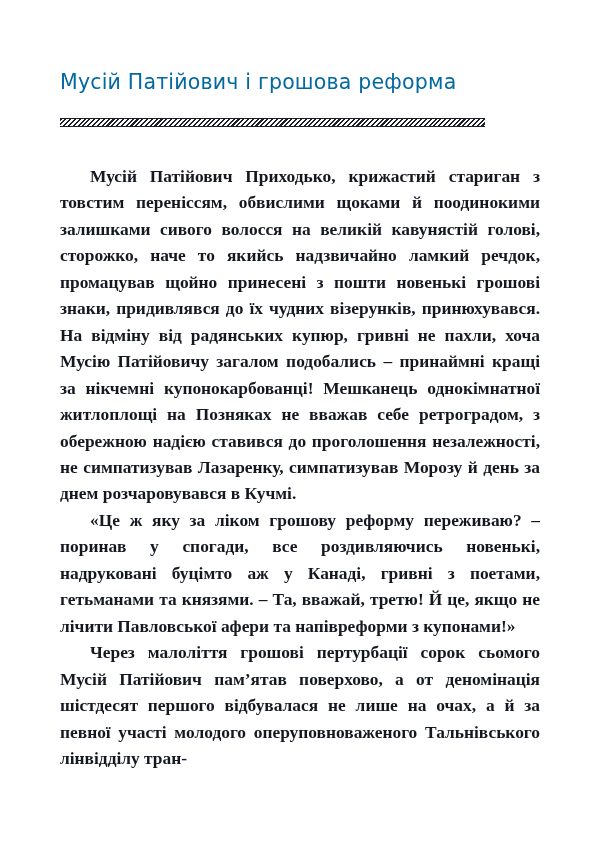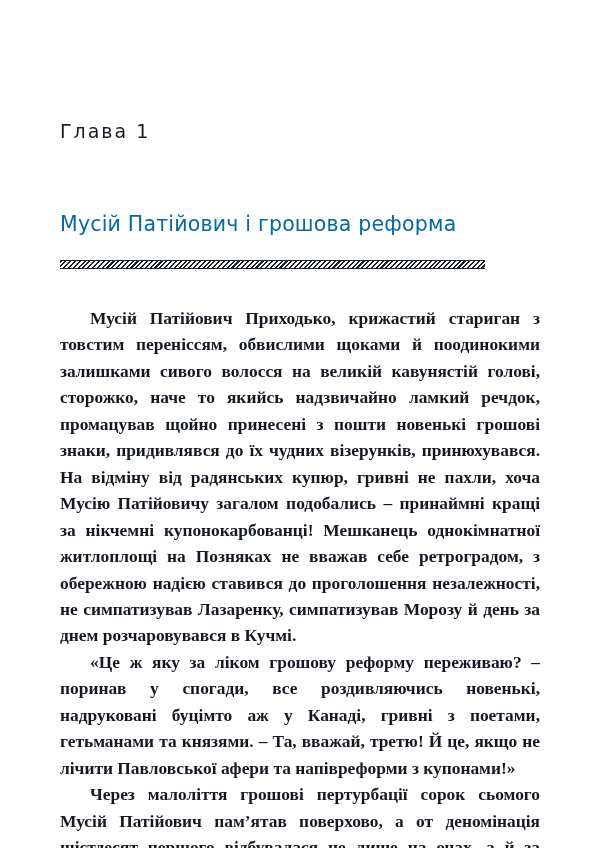--- a/index.html
+++ b/index.html
@@ -61,21 +61,20 @@
     margin: 0;
     text-indent: 30px;
     font-weight: bold;
   }
 </style>
 </head>
 <body>
 
 <div class="page">
 
-  <div class="chapter-label">Глава 1</div>
 
   <div class="chapter-title">Мусій Патійович і грошова реформа</div>
 
   <div class="rule"></div>
 
   <div class="body-text">
     <p>Мусій Патійович Приходько, крижастий стариган з товстим переніссям, обвислими щоками й поодинокими залишками сивого волосся на великій кавунястій голові, сторожко, наче то якийсь надзвичайно ламкий речдок, промацував щойно принесені з пошти новенькі грошові знаки, придивлявся до їх чудних візерунків, принюхувався. На відміну від радянських купюр, гривні не пахли, хоча Мусію Патійовичу загалом подобались – принаймні кращі за нікчемні купонокарбованці! Мешканець однокімнатної житлоплощі на Позняках не вважав себе ретроградом, з обережною надією ставився до проголошення незалежності, не симпатизував Лазаренку, симпатизував Морозу й день за днем розчаровувався в Кучмі.</p>
     <p>«Це ж яку за ліком грошову реформу переживаю? – поринав у спогади, все роздивляючись новенькі, надруковані буцімто аж у Канаді, гривні з поетами, гетьманами та князями. – Та, вважай, третю! Й це, якщо не лічити Павловської афери та напівреформи з купонами!»</p>
     <p>Через малоліття грошові пертурбації сорок сьомого Мусій Патійович пам’ятав поверхово, а от деномінація шістдесят першого відбувалася не лише на очах, а й за певної участі молодого оперуповноваженого Тальнівського лінвідділу тран-</p>
   </div>

